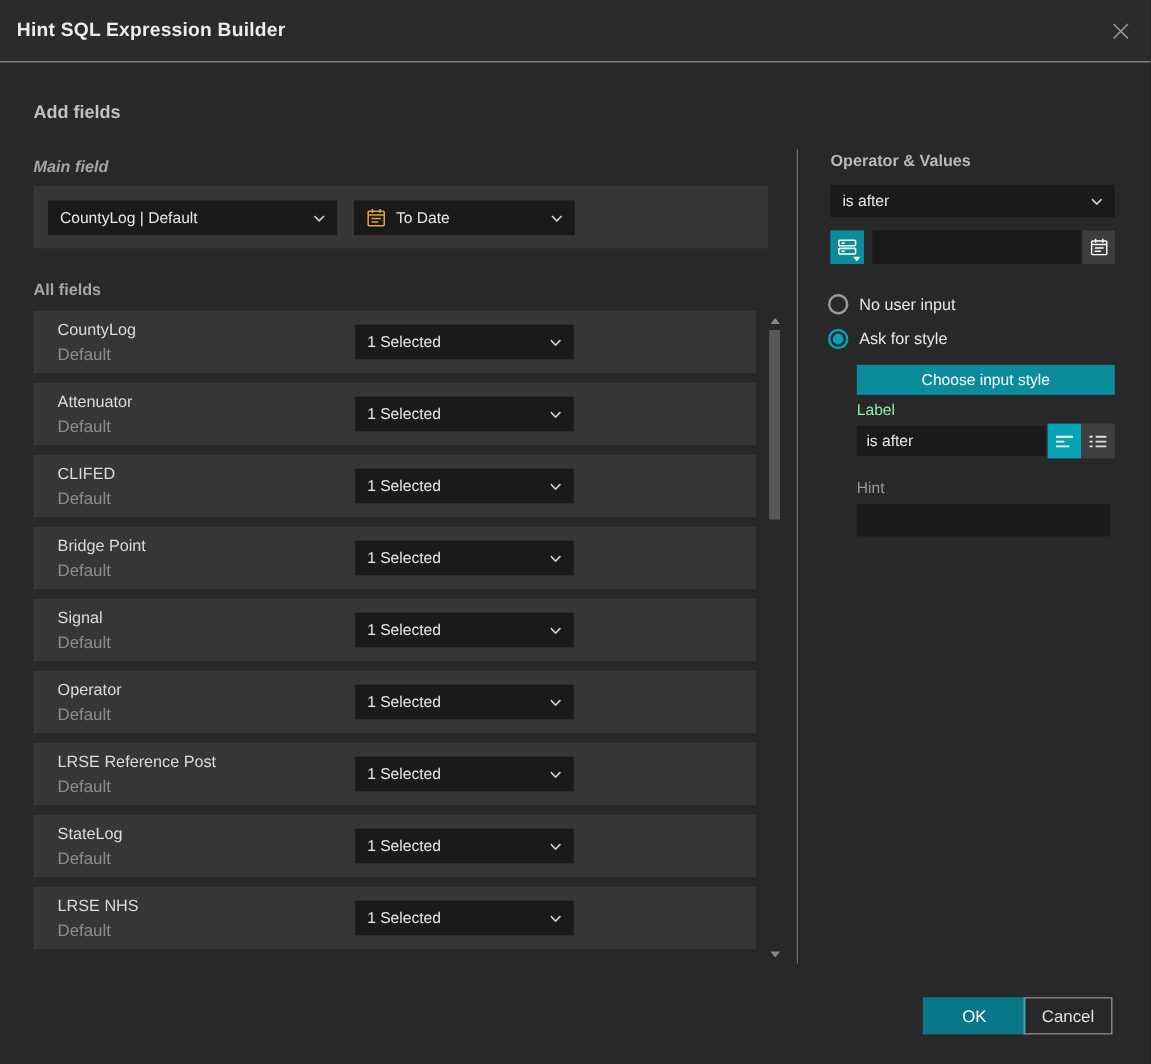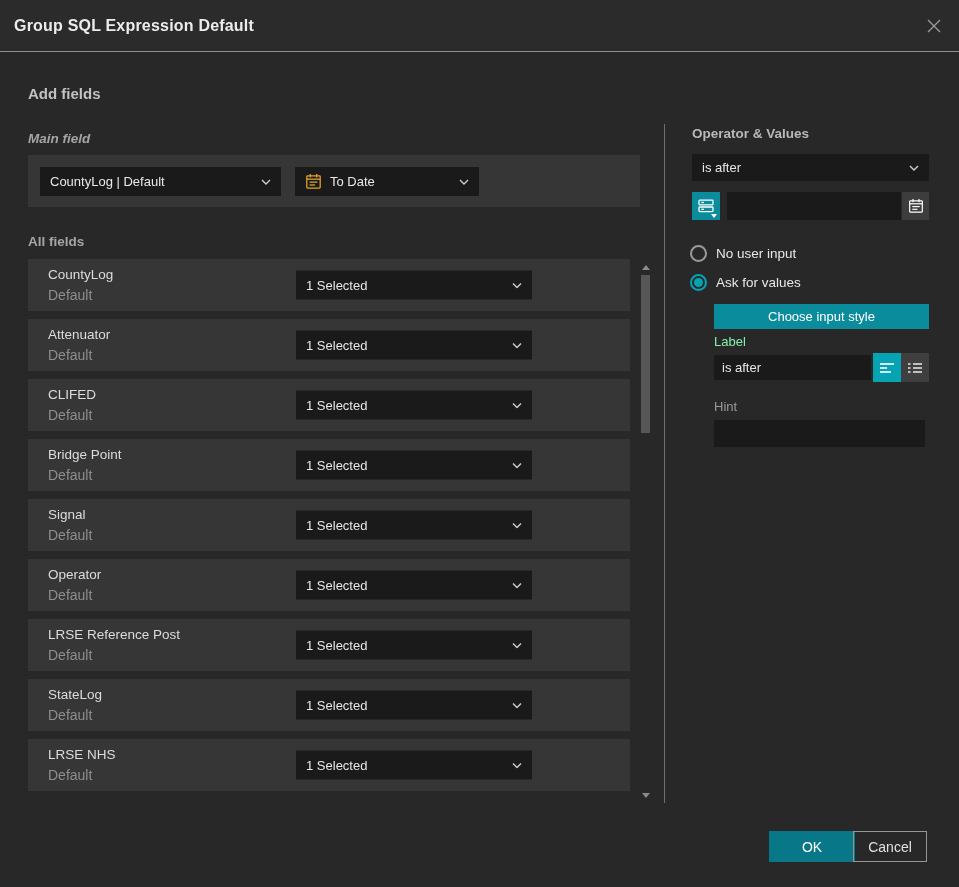--- a/index.html
+++ b/index.html
@@ -29,21 +29,21 @@
   .main-bar{position:absolute;left:28px;top:155px;width:612px;height:52px;background:var(--row_bg,#363636);}
   .sel-field{position:absolute;left:40px;top:167px;width:241px;height:29px;}
   .sel-date{position:absolute;left:295px;top:167px;width:184px;height:29px;gap:8px;}
 
   
   .list{position:absolute;left:28px;top:259px;width:602px;}
   .row{position:relative;height:52px;margin-bottom:8px;background:var(--row_bg,#363636);}
   .row-text{position:absolute;left:20px;top:8px;}
   .row-name{font-size:13.5px;color:#dcdcdc;margin-bottom:5px;}
   .row-sub{font-size:14px;color:#8e8e8e;}
-  .row-select{position:absolute;left:268px;top:50%;transform:translateY(-50%);width:236px;height:29px;}
+  .row-select{position:absolute;left:268px;top:50%;transform:translateY(-50%);width:182px;height:29px;}
 
   
   .scroll-track{position:absolute;left:640px;top:258px;width:12px;height:545px;}
   .scroll-up{position:absolute;left:2px;top:7px;width:0;height:0;border-left:4px solid transparent;border-right:4px solid transparent;border-bottom:5px solid #8a8a8a;}
   .scroll-thumb{position:absolute;left:1px;top:17px;width:9px;height:158px;background:#575757;cursor:pointer;}
   .scroll-down{position:absolute;left:2px;bottom:5px;width:0;height:0;border-left:4px solid transparent;border-right:4px solid transparent;border-top:5px solid #8a8a8a;}
 
   
   .vdivider{position:absolute;left:664px;top:124px;width:1px;height:679px;background:#6f6f6f;}
 
@@ -84,21 +84,21 @@
     color:#fff;font-size:14px;display:flex;align-items:center;justify-content:center;cursor:pointer;}
   .cancel-btn{position:absolute;left:853px;top:831px;width:74px;height:31px;background:transparent;
     border:1px solid #969696;box-sizing:border-box;color:#e0e0e0;font-size:14px;display:flex;align-items:center;justify-content:center;cursor:pointer;}
 </style>
 </head>
 <body>
 
 <div class="dialog">
 
   <div class="header">
-    <span class="header-title">Group SQL Expression Default</span>
+    <span class="header-title">Hint SQL Expression Builder</span>
   </div>
   <div class="close-btn">
     <svg width="18" height="18" viewBox="0 0 18 18">
         <path d="M3 3 L15 15 M15 3 L3 15" stroke="#9f9f9f" stroke-width="1.2" fill="none"></path>
       </svg>
   </div>
 
   <div class="h-add">Add fields</div>
   <div class="h-main">Main field</div>
 
@@ -284,21 +284,21 @@
       <line x1="4.3" y1="11.3" x2="9.5" y2="11.3"></line>
     </svg>
   </div>
 
   <div class="radio-row r1">
     <span class="radio"></span>
     <span class="radio-label">No user input</span>
   </div>
   <div class="radio-row r2">
     <span class="radio selected"></span>
-    <span class="radio-label">Ask for values</span>
+    <span class="radio-label">Ask for style</span>
   </div>
 
   <div class="choose-btn">Choose input style</div>
 
   <div class="cap-label">Label</div>
   <input class="label-input" value="is after" style="">
   <div class="style-btn align">
     <svg width="16" height="14" viewBox="0 0 16 14" stroke="#ffffff" stroke-width="1.6" fill="none">
       <line x1="1" y1="3" x2="15" y2="3"></line>
       <line x1="1" y1="7" x2="8" y2="7"></line>

